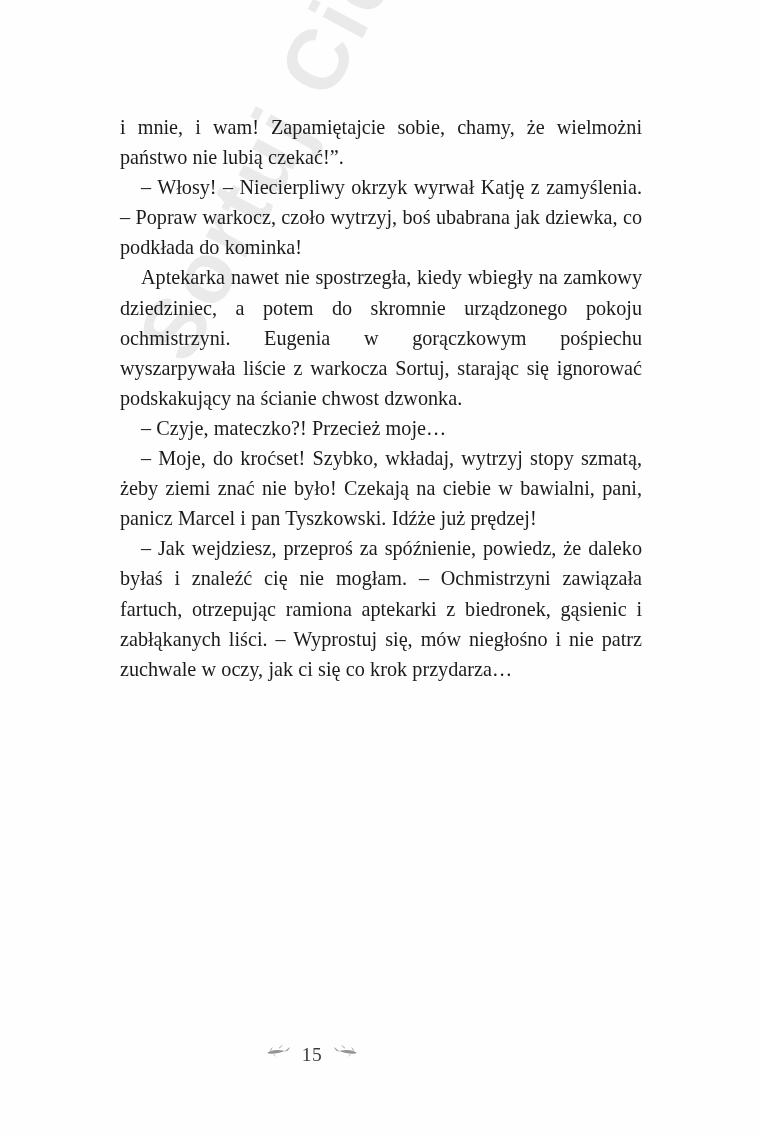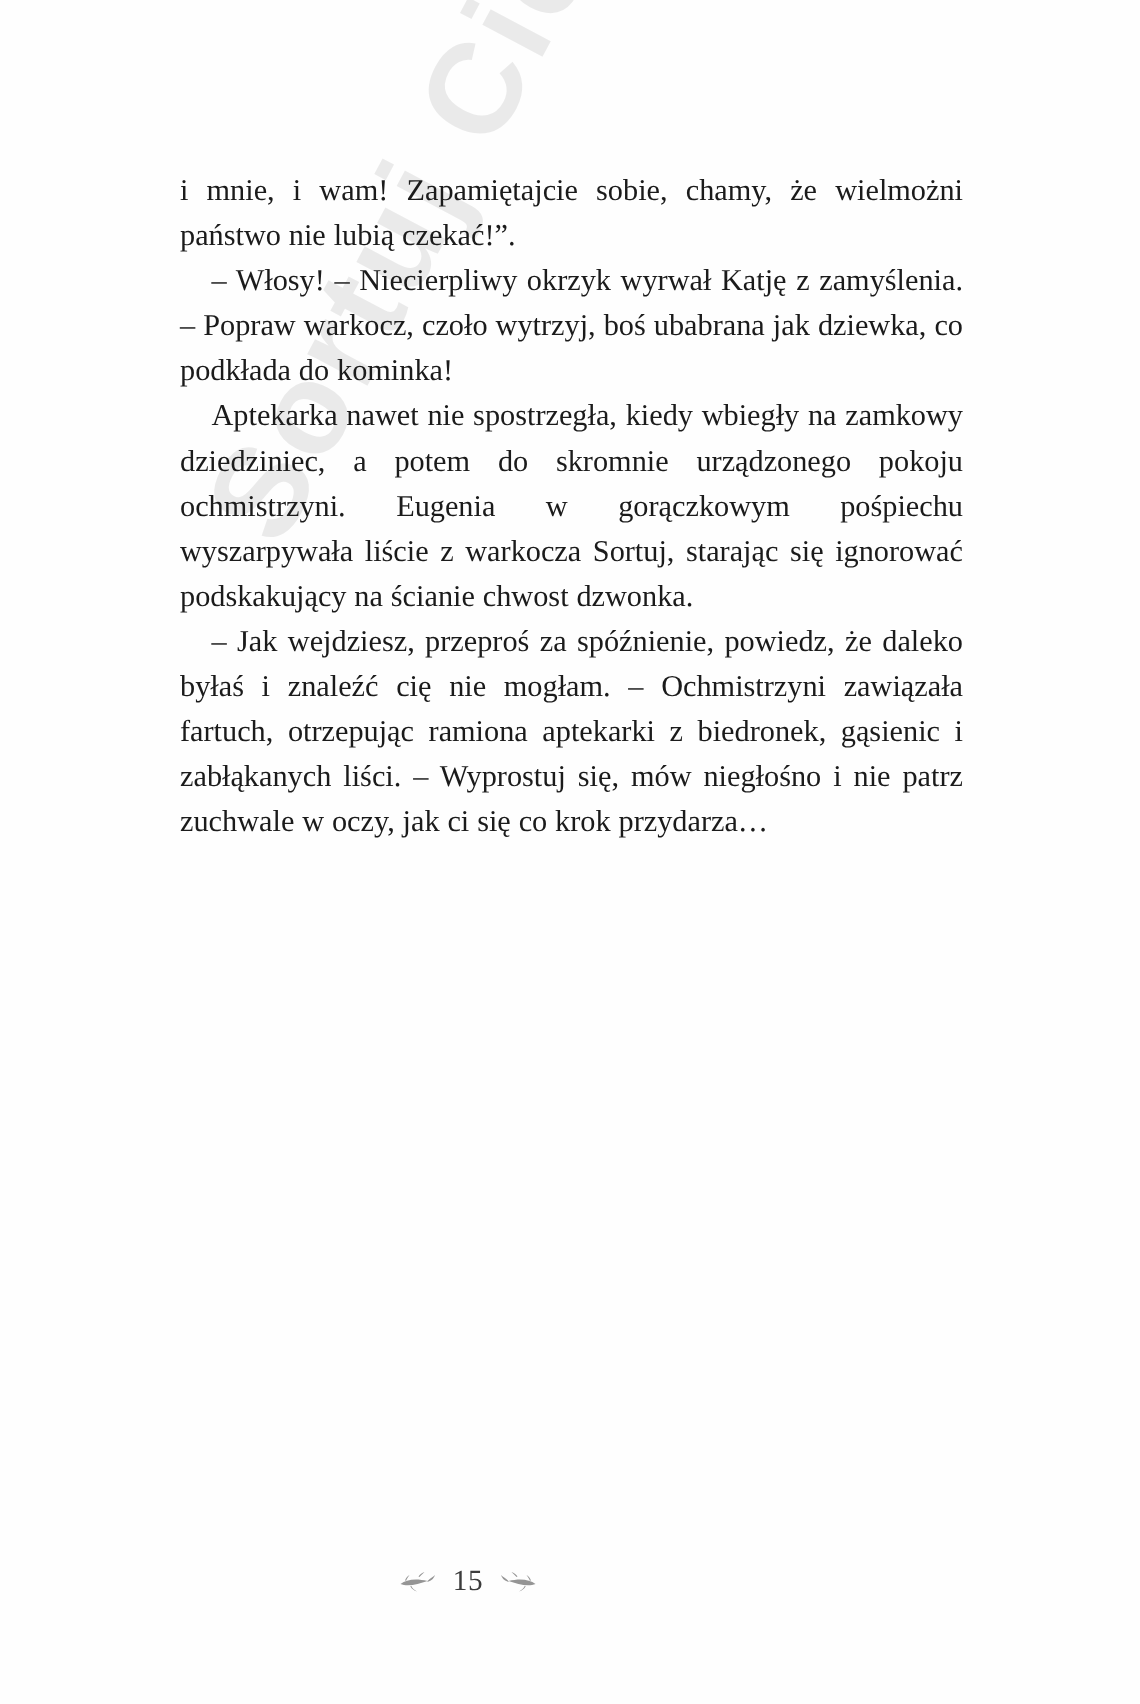--- a/index.html
+++ b/index.html
@@ -72,21 +72,21 @@
     text-align: left;
   }
 
   
   .folio {
     position: absolute;
     left: 0;
     top: 1044px;
     width: 624px;
     display: flex;
-    align-items: center;
+    align-items: flex-start;
     justify-content: center;
     gap: 11px;
     z-index: 3;
   }
   .folio-number {
     font-size: 19.5px;
     color: #3c3c3c;
     letter-spacing: 0.5px;
   }
   .ornament {
@@ -106,20 +106,22 @@
 <div class="page">
 
   <div class="watermark">
     <div class="watermark-text">Sortuj Ciekawostka</div>
   </div>
 
   <div class="textblock">
     <p class="para noindent">i mnie, i wam! Zapamiętajcie sobie, chamy, że wielmożni państwo nie lubią czekać!”.</p>
     <p class="para">– Włosy! – Niecierpliwy okrzyk wyrwał Katję z zamyślenia. – Popraw warkocz, czoło wytrzyj, boś ubabrana jak dziewka, co podkłada do kominka!</p>
     <p class="para">Aptekarka nawet nie spostrzegła, kiedy wbiegły na zamkowy dziedziniec, a potem do skromnie urządzonego pokoju ochmistrzyni. Eugenia w gorączkowym pośpiechu wyszarpywała liście z warkocza Sortuj, starając się ignorować podskakujący na ścianie chwost dzwonka.</p>
+    <p class="para last-flush">– Czyje, mateczko?! Przecież moje…</p>
+    <p class="para">– Moje, do kroćset! Szybko, wkładaj, wytrzyj stopy szmatą, żeby ziemi znać nie było! Czekają na ciebie w bawialni, pani, panicz Marcel i pan Tyszkowski. Idźże już prędzej!</p>
     <p class="para">– Jak wejdziesz, przeproś za spóźnienie, powiedz, że daleko byłaś i znaleźć cię nie mogłam. – Ochmistrzyni zawiązała fartuch, otrzepując ramiona aptekarki z biedronek, gąsienic i zabłąkanych liści. – Wyprostuj się, mów niegłośno i nie patrz zuchwale w oczy, jak ci się co krok przydarza…</p>
   </div>
 
   <div class="folio">
 
     <span class="ornament left">
       <svg viewBox="0 0 26 16" xmlns="http://www.w3.org/2000/svg">
         <g fill="#555555">
           <path d="M2 9 C6 6, 12 5, 20 7 C14 9, 7 11, 2 9 Z"></path>
           <path d="M20 7 C22 5, 24 4, 25 3 C24 6, 22 7, 20 7.6 Z"></path>

